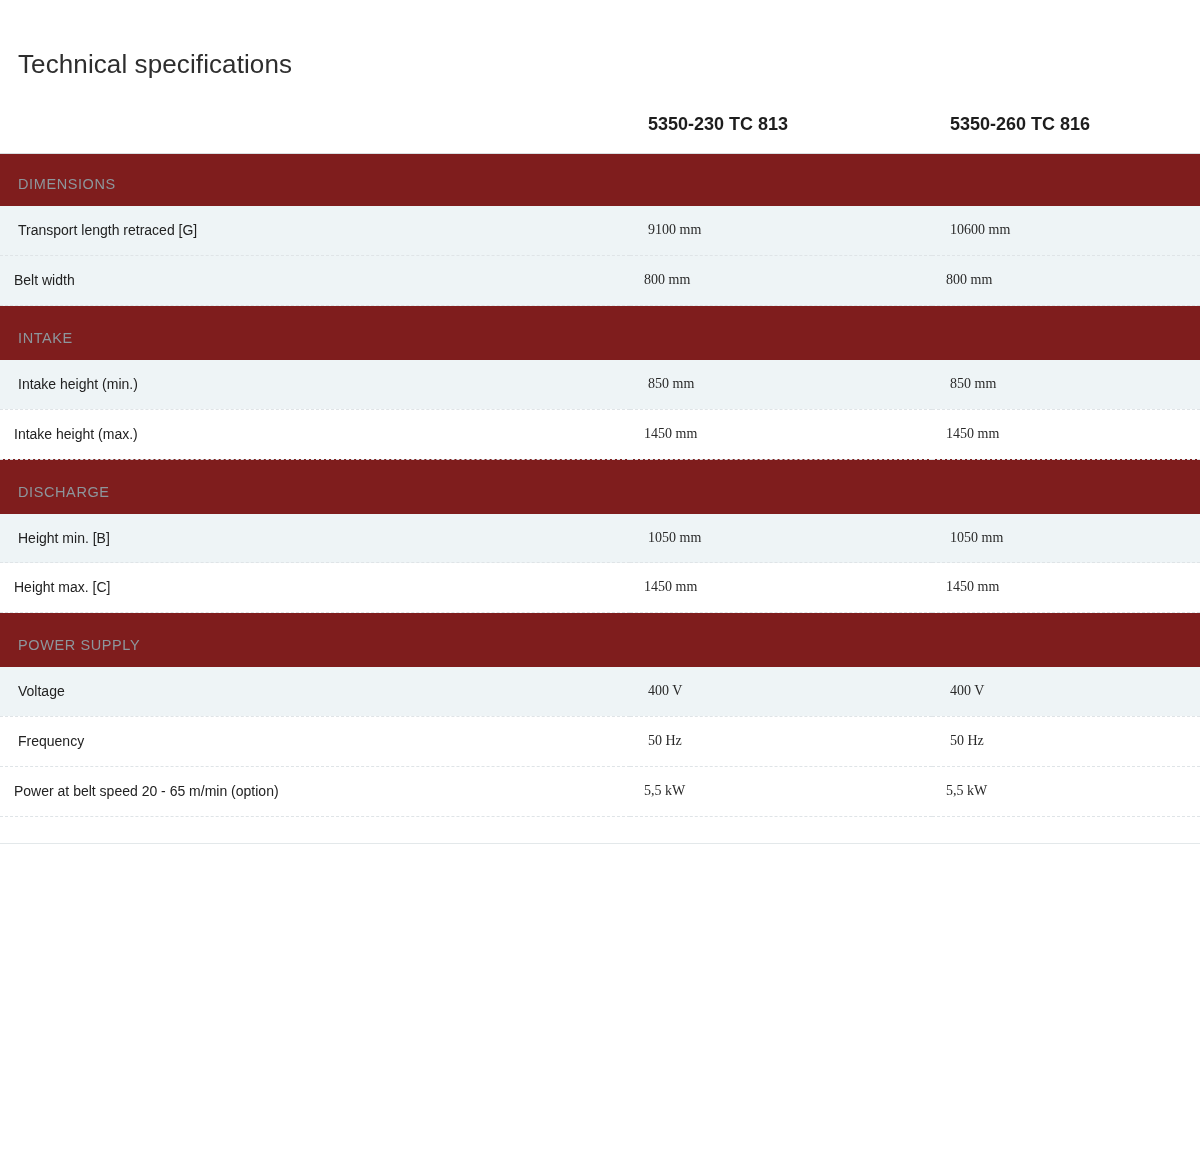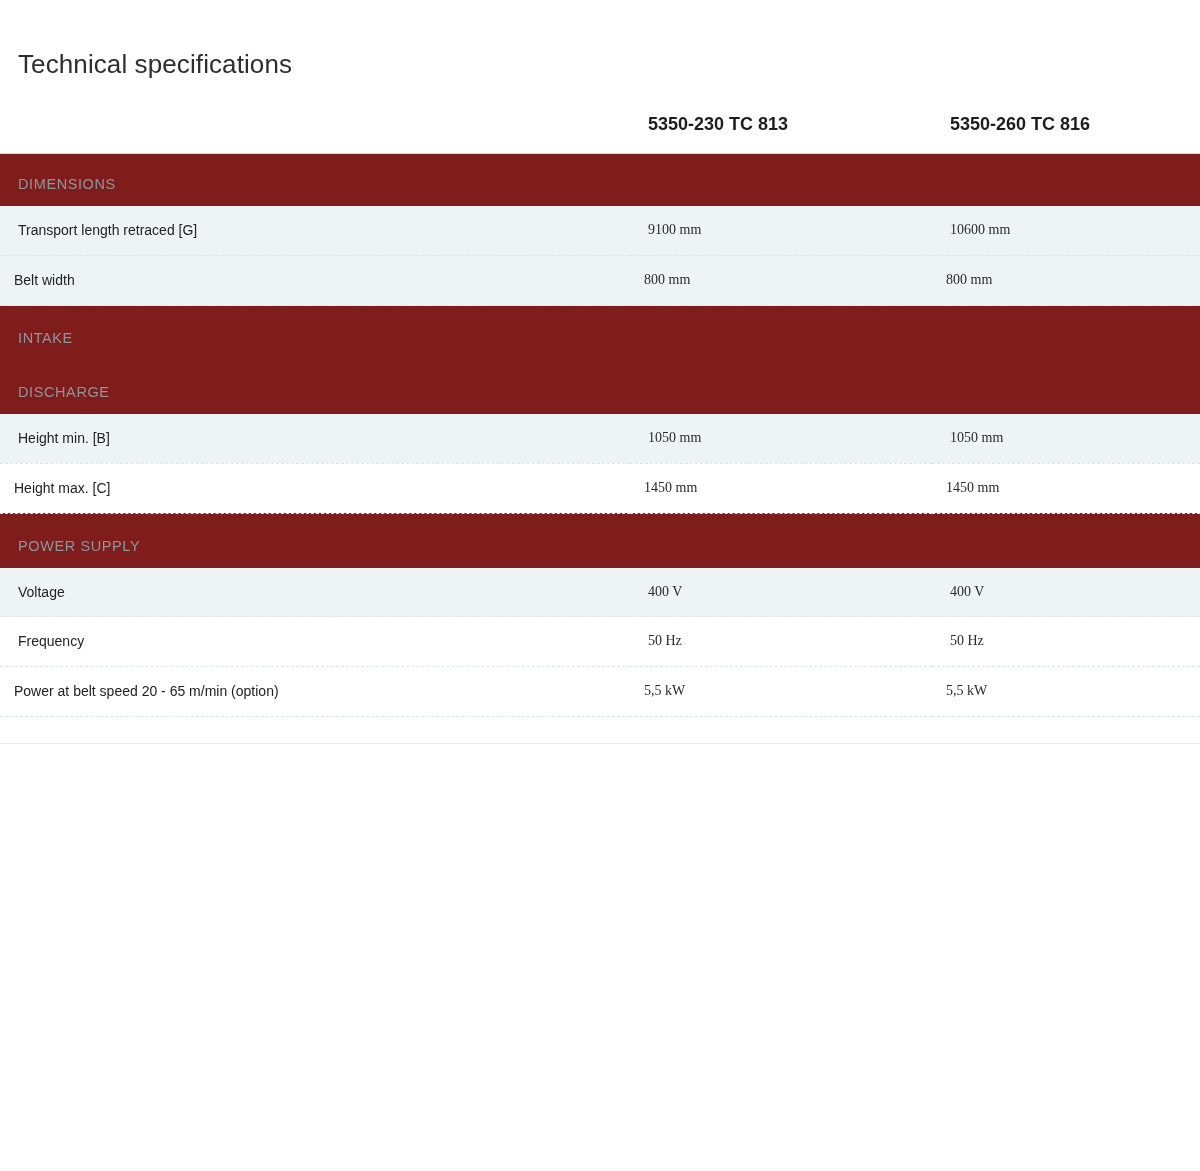--- a/index.html
+++ b/index.html
@@ -115,20 +115,30 @@
       </tr>
       <tr class="data-row alt last-in-group">
         <td>Belt width</td>
         <td class="val">800 mm</td>
         <td class="val">800 mm</td>
       </tr>
 
       <tr class="group-row">
         <td colspan="3">INTAKE</td>
       </tr>
+      <tr class="data-row alt">
+        <td>Intake height (min.)</td>
+        <td class="val">850 mm</td>
+        <td class="val">850 mm</td>
+      </tr>
+      <tr class="data-row last-in-group">
+        <td>Intake height (max.)</td>
+        <td class="val">1450 mm</td>
+        <td class="val">1450 mm</td>
+      </tr>
 
       <tr class="group-row">
         <td colspan="3">DISCHARGE</td>
       </tr>
       <tr class="data-row alt">
         <td>Height min. [B]</td>
         <td class="val">1050 mm</td>
         <td class="val">1050 mm</td>
       </tr>
       <tr class="data-row last-in-group">

